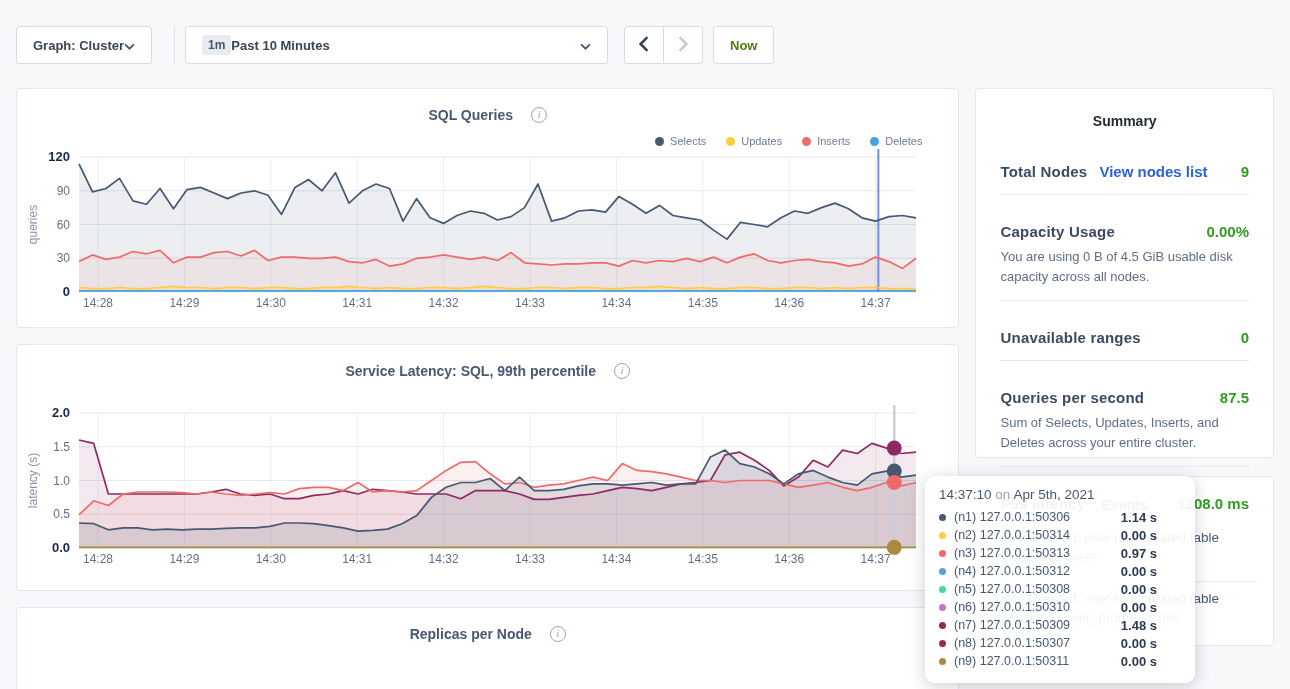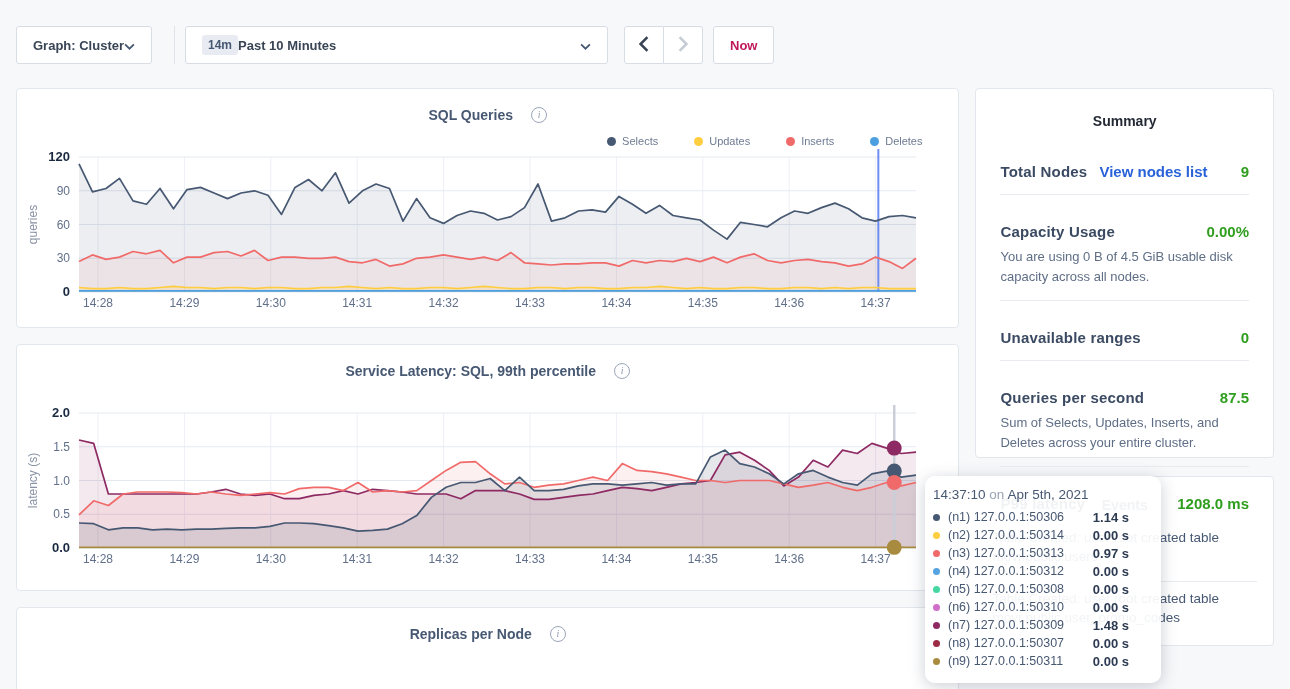--- a/index.html
+++ b/index.html
@@ -14,57 +14,57 @@
          font-family:inherit; font-size:13px; font-weight:bold; color:#394455; cursor:pointer; }
   .dd { margin-right:16px; }
   .vdiv { width:1px; height:38px; background:#e0e4ea; margin:0 10px 0 6px; }
   .timesel { width:423px; justify-content:flex-start; }
   .timesel .chev { margin-left:auto; }
   .badge { background:#e8ecf2; border-radius:3px; font-size:12px; font-weight:bold; color:#475872; padding:3px 6px; }
   .navpair { display:flex; margin-left:16px; }
   .navpair .btn { padding:0 14px; }
   .navpair .btn:first-child { border-radius:3px 0 0 3px; }
   .navpair .btn:last-child { border-radius:0 3px 3px 0; border-left:none; }
-  .now { margin-left:10px; color:#be185d; }
+  .now { margin-left:10px; color:#4d7c0f; }
   
   .main { display:flex; gap:16px; margin-top:24px; align-items:flex-start; }
   .col-left { width:945px; }
   .col-right { width:299px; }
   .card { background:#fff; border:1px solid #e2e7ed; border-radius:4px; }
   .chart-card { position:relative; margin-bottom:16px; }
   #card-sql { height:240px; }
   #card-latency { height:247px; }
   #card-replicas { height:150px; }
   .chart-title { position:absolute; top:18px; left:0; right:0; display:flex; justify-content:center; align-items:center; gap:18px;
                  font-size:14px; font-weight:bold; color:#475872; }
   .info-icon { width:16px; height:16px; border:1px solid #9aa6b8; border-radius:50%; color:#8e9bae;
                font-size:10px; line-height:14px; text-align:center; font-weight:normal; font-family:"Liberation Serif",serif; font-style:italic; }
-  .legend { position:absolute; top:46px; right:36px; display:flex; gap:36px;justify-content:space-between; }
+  .legend { position:absolute; top:46px; right:36px; display:flex; gap:20px;justify-content:space-between; }
   .legend-item { display:flex; align-items:center; gap:6px; font-size:11px; color:#6e7b92; cursor:pointer; }
   .legend-dot { width:9px; height:9px; border-radius:50%; }
   svg.plot { position:absolute; left:0; top:0; display:block; }
   
   .summary { padding:0 24px; height:370px; }
   .summary-title { text-align:center; font-size:14px; font-weight:bold; color:#242a35; margin:24px 0 6px; }
   .srow { padding:16px 0 14px; border-bottom:1px solid #e8ecf1; }
   .srow:last-child { border-bottom:none; }
   .srow-main { display:flex; align-items:baseline;margin-top:12px; }
   .slabel { font-size:15px; font-weight:bold; color:#3b4a63; letter-spacing:.2px; }
   .slink { font-size:15px; font-weight:bold; color:#2962d9; margin-left:12px; cursor:pointer; text-decoration:none; }
   .svalue { margin-left:auto; font-size:15px; font-weight:bold; color:#2f9e1e; }
   .sdesc { font-size:13px; color:#5f6e86; line-height:1.5; margin-top:7px; }
   
   .events { margin-top:18px; padding:0 16px; min-height:170px; }
   .events-title { text-align:center; font-size:14px; font-weight:bold; color:#475872; margin:20px 0 8px; }
   .event-row { font-size:13.5px; color:#475872; line-height:1.4; padding:8px 0 14px; border-bottom:1px solid #e8ecf1; white-space:nowrap; overflow:hidden; }
   .event-row:last-child { border-bottom:none; }
   
-  .tooltip { position:absolute; left:925px; top:476px; width:236px; height:207px; z-index:10;
+  .tooltip { position:absolute; left:925px; top:476px; width:270px; height:207px; z-index:10;
              background:rgba(255,255,255,0.93); border-radius:10px; box-shadow:0 3px 16px rgba(55,65,90,0.25);
-             padding:11px 8px 10px; }
+             padding:11px 14px 10px; }
   .tt-header { font-size:13.5px; color:#475872; margin-bottom:6px; }
   .tt-on { color:#98a3b4; }
   .tt-row { display:flex; align-items:center; height:18px; }
   .tt-dot { width:7px; height:7px; border-radius:50%; margin-right:8px; flex:none; }
   .tt-node { font-size:12.5px; color:#475872; }
   .tt-val { margin-left:auto; font-size:13px; font-weight:bold; color:#2c3a52; padding-right:24px; }
 </style>
 </head>
 <body>
 
@@ -72,21 +72,21 @@
 
   <div class="controls">
     <button class="btn dd">
       <span>Graph: Cluster</span>
       <span><svg width="11" height="7" viewBox="0 0 10 6">
             <path d="M1 1l4 4 4-4" fill="none" stroke="#475872" stroke-width="1.6"></path>
           </svg></span>
     </button>
     <div class="vdiv"></div>
     <button class="btn timesel">
-      <span class="badge">14m</span>
+      <span class="badge">1m</span>
       <span>Past 10 Minutes</span>
       <span class="chev"><svg width="11" height="7" viewBox="0 0 10 6">
             <path d="M1 1l4 4 4-4" fill="none" stroke="#475872" stroke-width="1.6"></path>
           </svg></span>
     </button>
     <div class="navpair">
       <button class="btn">
         <span><svg width="10" height="16" viewBox="0 0 8 14">
               <path d="M7 1L1 7l6 6" fill="none" stroke="#394455" stroke-width="2.2"></path>
             </svg></span>

